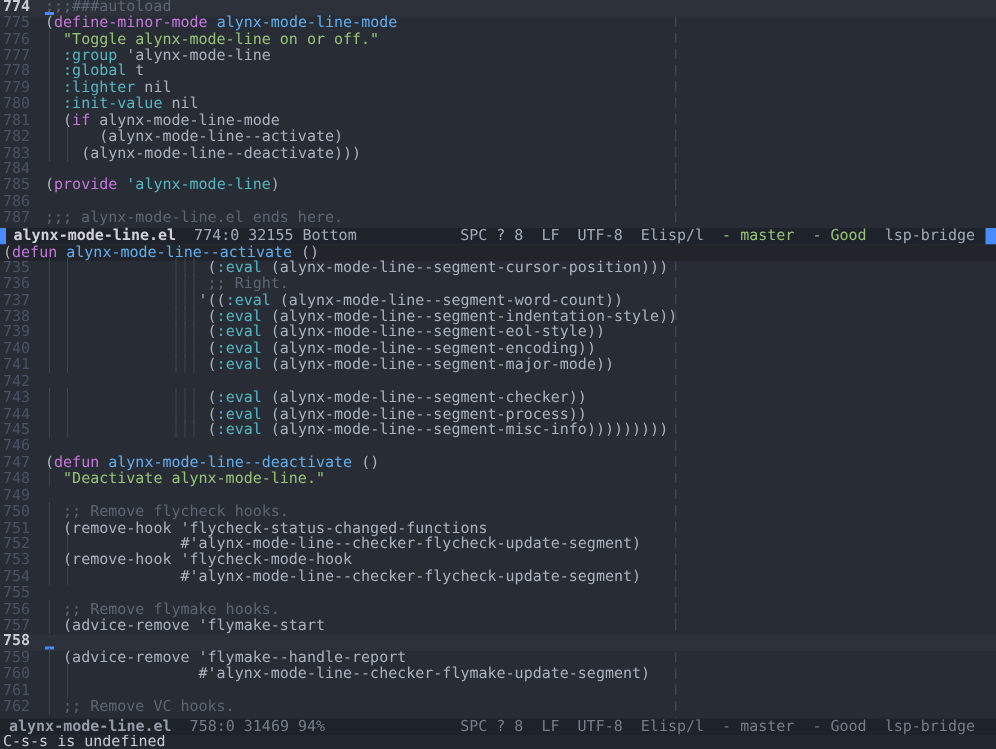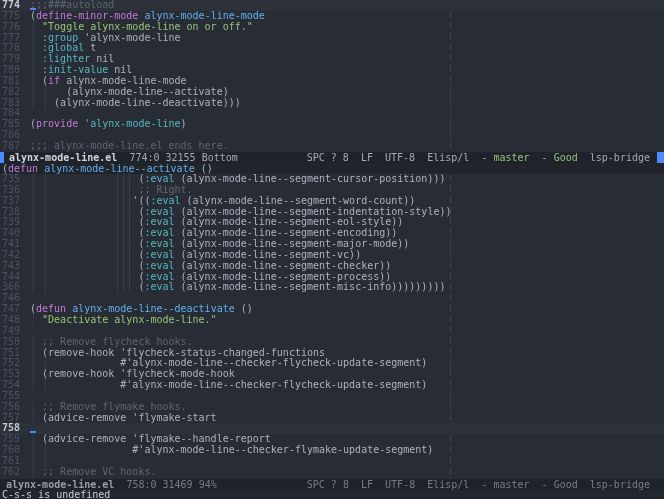--- a/index.html
+++ b/index.html
@@ -84,24 +84,24 @@
   <div class="window" id="bottom-window">
     <div class="header-line" id="bw-header"><span class="seg-default">(</span><span class="seg-keyword">defun</span><span class="seg-default"> </span><span class="seg-func">alynx-mode-line--activate</span><span class="seg-default"> ()</span></div>
     <div class="fill-indicator"></div>
   <div class="row"><span class="lnum">735</span><span class="code"><span class="seg-guide">│ │           │││ </span><span class="seg-default">(</span><span class="seg-builtin">:eval</span><span class="seg-default"> (alynx-mode-line--segment-cursor-position)))</span></span></div>
       <div class="row"><span class="lnum">736</span><span class="code"><span class="seg-guide">│ │           │││ </span><span class="seg-comment">;; Right.</span></span></div>
       <div class="row"><span class="lnum">737</span><span class="code"><span class="seg-guide">│ │           │││</span><span class="seg-default">'((</span><span class="seg-builtin">:eval</span><span class="seg-default"> (alynx-mode-line--segment-word-count))</span></span></div>
       <div class="row"><span class="lnum">738</span><span class="code"><span class="seg-guide">│ │           │││ </span><span class="seg-default">(</span><span class="seg-builtin">:eval</span><span class="seg-default"> (alynx-mode-line--segment-indentation-style))</span></span></div>
       <div class="row"><span class="lnum">739</span><span class="code"><span class="seg-guide">│ │           │││ </span><span class="seg-default">(</span><span class="seg-builtin">:eval</span><span class="seg-default"> (alynx-mode-line--segment-eol-style))</span></span></div>
       <div class="row"><span class="lnum">740</span><span class="code"><span class="seg-guide">│ │           │││ </span><span class="seg-default">(</span><span class="seg-builtin">:eval</span><span class="seg-default"> (alynx-mode-line--segment-encoding))</span></span></div>
       <div class="row"><span class="lnum">741</span><span class="code"><span class="seg-guide">│ │           │││ </span><span class="seg-default">(</span><span class="seg-builtin">:eval</span><span class="seg-default"> (alynx-mode-line--segment-major-mode))</span></span></div>
-      <div class="row"><span class="lnum">742</span><span class="code"><span class="seg-guide">│ │           │││ </span><span class="seg-default">(</span><span class="seg-builtin">:eval</span><span class="seg-default"> (alynx-mode-line--segment-vc))</span></span></div>
+      <div class="row"><span class="lnum">742</span></div>
       <div class="row"><span class="lnum">743</span><span class="code"><span class="seg-guide">│ │           │││ </span><span class="seg-default">(</span><span class="seg-builtin">:eval</span><span class="seg-default"> (alynx-mode-line--segment-checker))</span></span></div>
       <div class="row"><span class="lnum">744</span><span class="code"><span class="seg-guide">│ │           │││ </span><span class="seg-default">(</span><span class="seg-builtin">:eval</span><span class="seg-default"> (alynx-mode-line--segment-process))</span></span></div>
-      <div class="row"><span class="lnum">366</span><span class="code"><span class="seg-guide">│ │           │││ </span><span class="seg-default">(</span><span class="seg-builtin">:eval</span><span class="seg-default"> (alynx-mode-line--segment-misc-info)))))))))</span></span></div>
+      <div class="row"><span class="lnum">745</span><span class="code"><span class="seg-guide">│ │           │││ </span><span class="seg-default">(</span><span class="seg-builtin">:eval</span><span class="seg-default"> (alynx-mode-line--segment-misc-info)))))))))</span></span></div>
       <div class="row"><span class="lnum">746</span><span class="code"></span></div>
       <div class="row"><span class="lnum">747</span><span class="code"><span class="seg-default">(</span><span class="seg-keyword">defun</span><span class="seg-default"> </span><span class="seg-func">alynx-mode-line--deactivate</span><span class="seg-default"> ()</span></span></div>
       <div class="row"><span class="lnum">748</span><span class="code"><span class="seg-guide">│ </span><span class="seg-string">"Deactivate alynx-mode-line."</span></span></div>
       <div class="row"><span class="lnum">749</span><span class="code"></span></div>
       <div class="row"><span class="lnum">750</span><span class="code"><span class="seg-guide">│ </span><span class="seg-comment">;; Remove flycheck hooks.</span></span></div>
       <div class="row"><span class="lnum">751</span><span class="code"><span class="seg-guide">│ </span><span class="seg-default">(remove-hook 'flycheck-status-changed-functions</span></span></div>
       <div class="row"><span class="lnum">752</span><span class="code"><span class="seg-guide">│ │</span><span class="seg-default">            #'alynx-mode-line--checker-flycheck-update-segment)</span></span></div>
       <div class="row"><span class="lnum">753</span><span class="code"><span class="seg-guide">│ </span><span class="seg-default">(remove-hook 'flycheck-mode-hook</span></span></div>
       <div class="row"><span class="lnum">754</span><span class="code"><span class="seg-guide">│ │</span><span class="seg-default">            #'alynx-mode-line--checker-flycheck-update-segment)</span></span></div>
       <div class="row"><span class="lnum">755</span><span class="code"></span></div>

